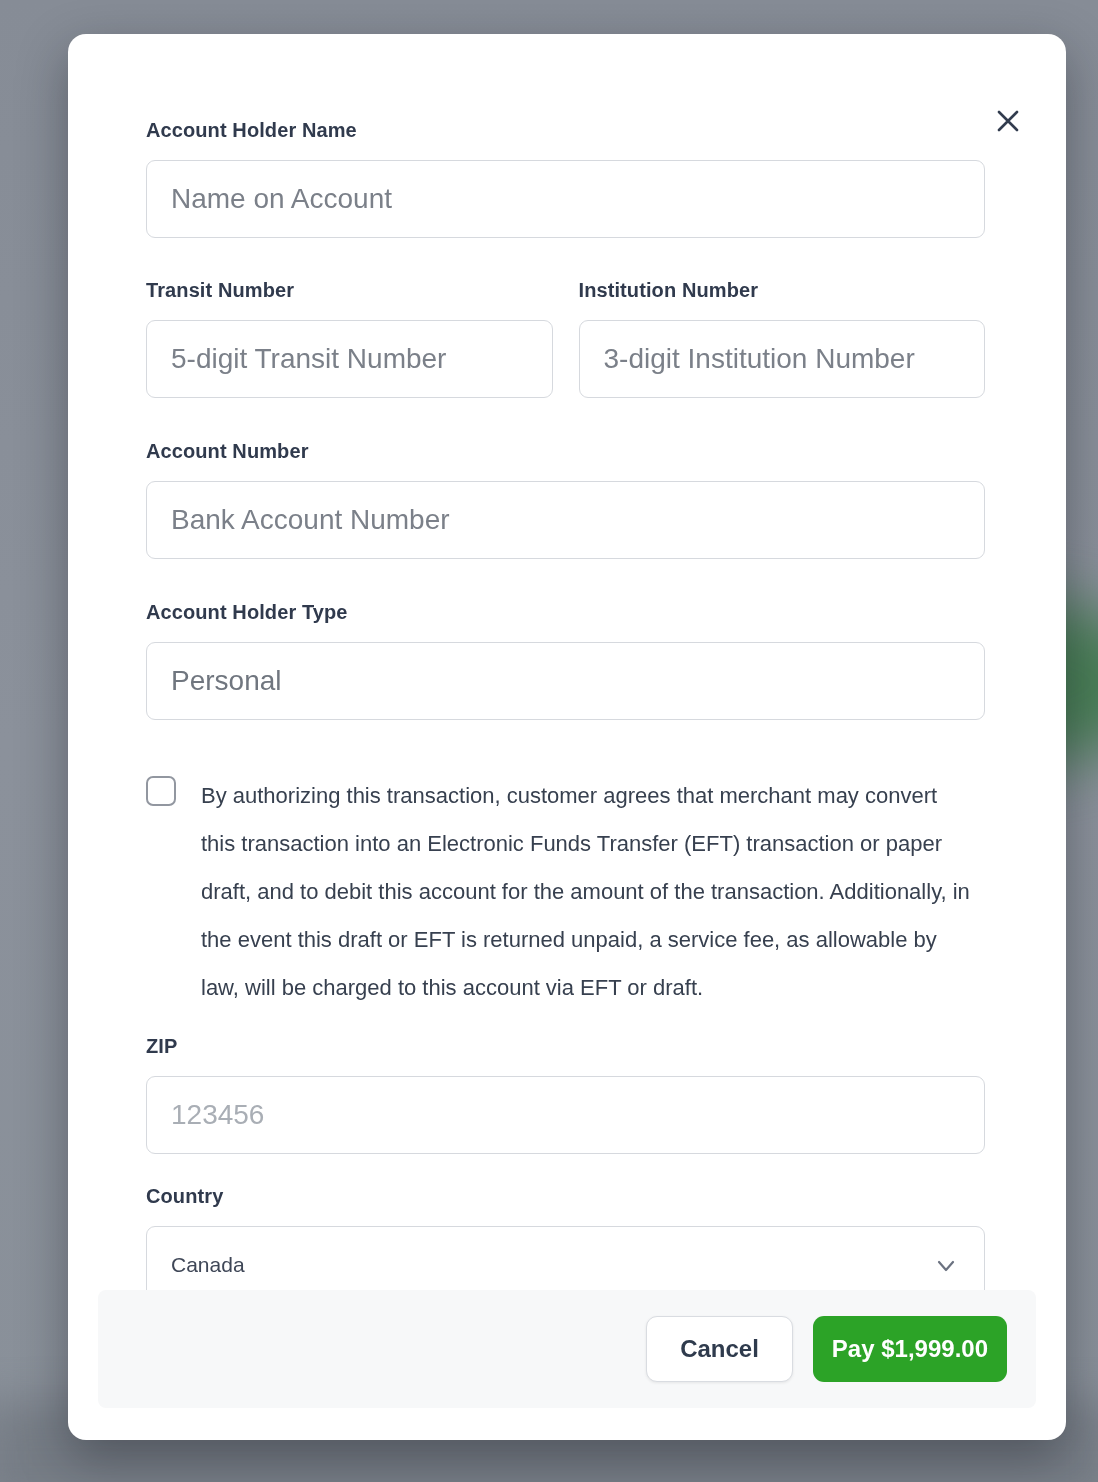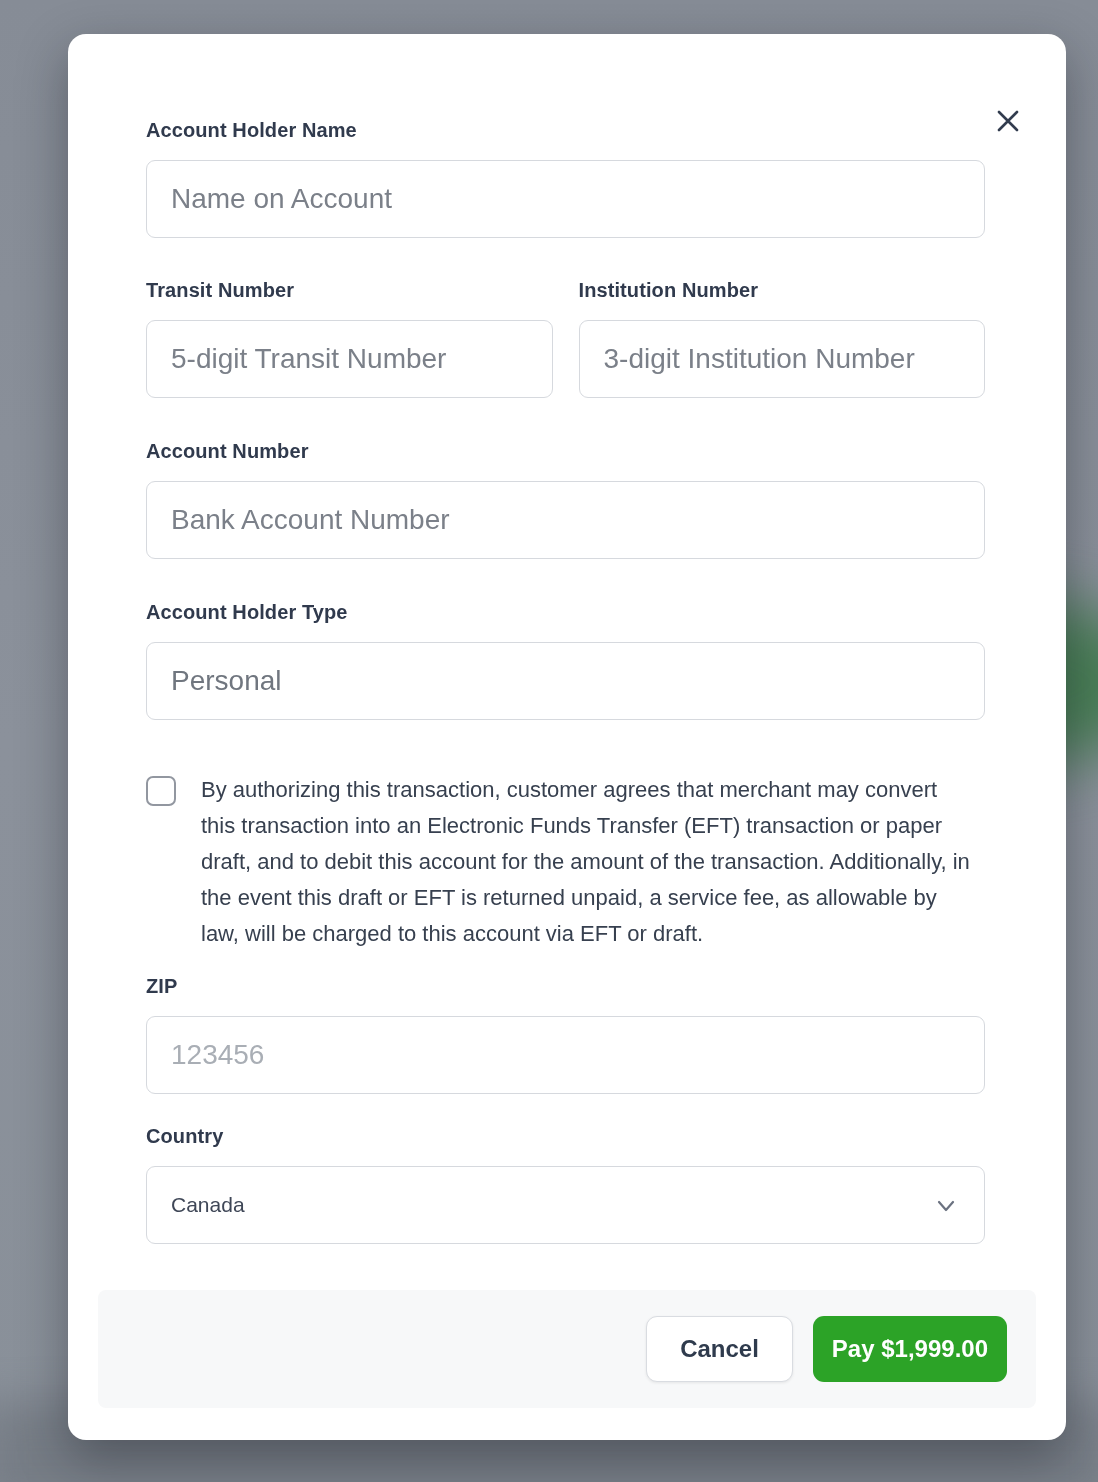--- a/index.html
+++ b/index.html
@@ -65,21 +65,21 @@
   .g-country { margin-top: 30px; }
 
   .auth-row { display: flex; margin-top: 52px; }
   .checkbox {
     flex: none; width: 30px; height: 30px; margin-top: 4px;
     border: 2px solid #9297a0; border-radius: 7px;
     background: #fff; cursor: pointer;
   }
   .auth-text {
     margin-left: 25px; width: 770px;
-    font-size: 22px; line-height: 36px; color: #37404f;
+    font-size: 22px; line-height: 48px; color: #37404f;
   }
 
   .select-box {
     position: relative; width: 100%; height: 78px;
     border: 1px solid #d6d9de; border-radius: 9px; background: #fff;
     display: flex; align-items: center; padding: 7px 24px;
     font-size: 21px; color: #3f4757; cursor: pointer;
   }
   .select-box .chev { position: absolute; right: 26px; top: 28px; }
 

